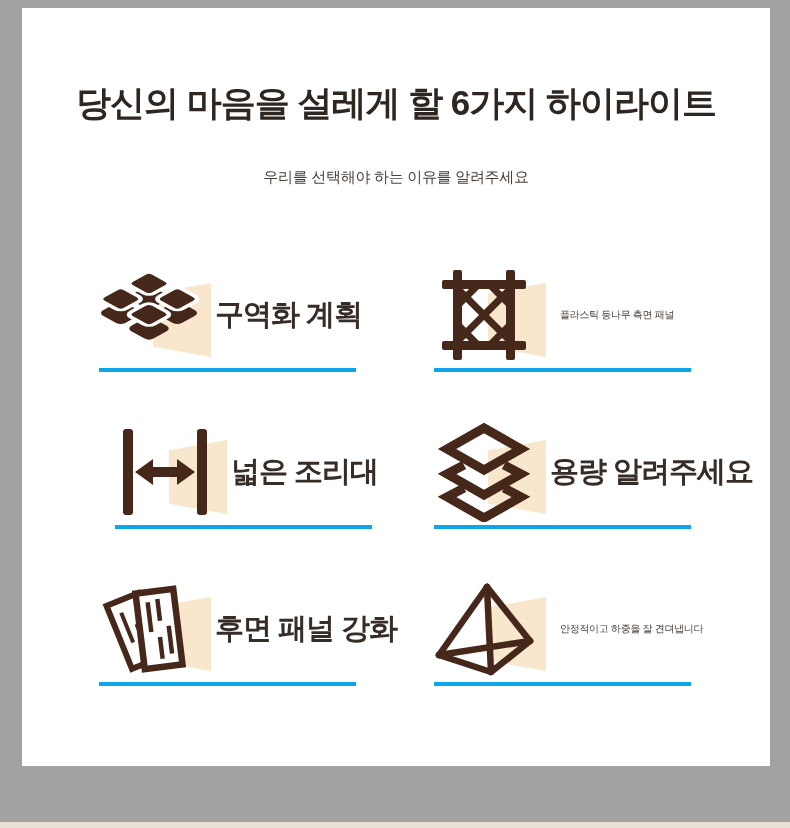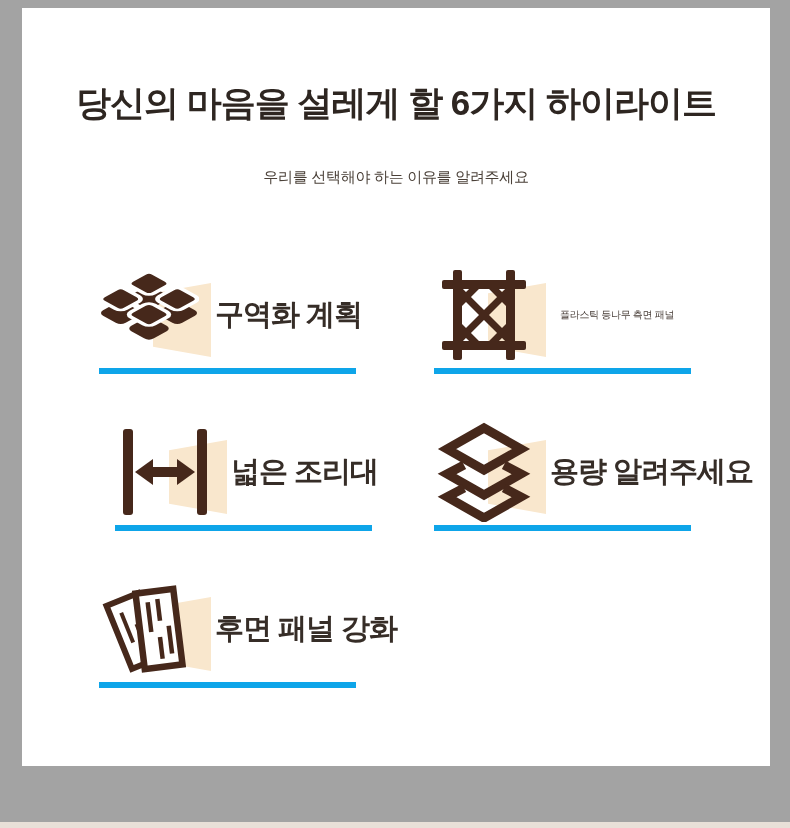--- a/index.html
+++ b/index.html
@@ -28,21 +28,21 @@
   .subtitle{
     position:absolute;
     left:22px;top:168px;width:748px;
     text-align:center;
     font-size:15px;font-weight:400;
     color:#4a4038;letter-spacing:-0.3px;
   }
   .cell{
     position:absolute;
     width:257px;height:106px;
-    border-bottom:6px solid #0ea5e9;
+    border-bottom:4px solid #0ea5e9;
   }
   .cell-body{
     display:flex;align-items:center;height:100%;
   }
   .icon-wrap{
     position:relative;
     width:100px;height:100px;flex:0 0 100px;
   }
   .icon-shadow{
     position:absolute;
@@ -191,15 +191,32 @@
             <line x1="2" y1="-30" x2="2" y2="-8" stroke="#46281b" stroke-width="4.5"></line>
             <line x1="10" y1="-2" x2="10" y2="26" stroke="#46281b" stroke-width="4.5"></line>
             <line x1="0" y1="8" x2="0" y2="30" stroke="#46281b" stroke-width="4.5"></line>
           </g>
         </svg>
       </div>
       <span class="label-lg">후면 패널 강화</span>
     </div>
   </div>
 
+  <div class="cell c6">
+    <div class="cell-body">
+      <div class="icon-wrap">
+        <div class="icon-shadow"></div>
+        <svg viewBox="0 0 100 100">
+          <g fill="none" stroke="#46281b" stroke-width="6.5" stroke-linecap="round" stroke-linejoin="round">
+            <path d="M53,8 L5,76"></path>
+            <path d="M53,8 L96,62"></path>
+            <path d="M53,8 L57,93"></path>
+            <path d="M5,76 L57,93 L96,62"></path>
+            <path d="M5,76 L96,62"></path>
+          </g>
+        </svg>
+      </div>
+      <span class="label-sm">안정적이고 하중을 잘 견뎌냅니다</span>
+    </div>
+  </div>
 
   <div class="bottom-strip"></div>
 </div>
 
 </body></html>

